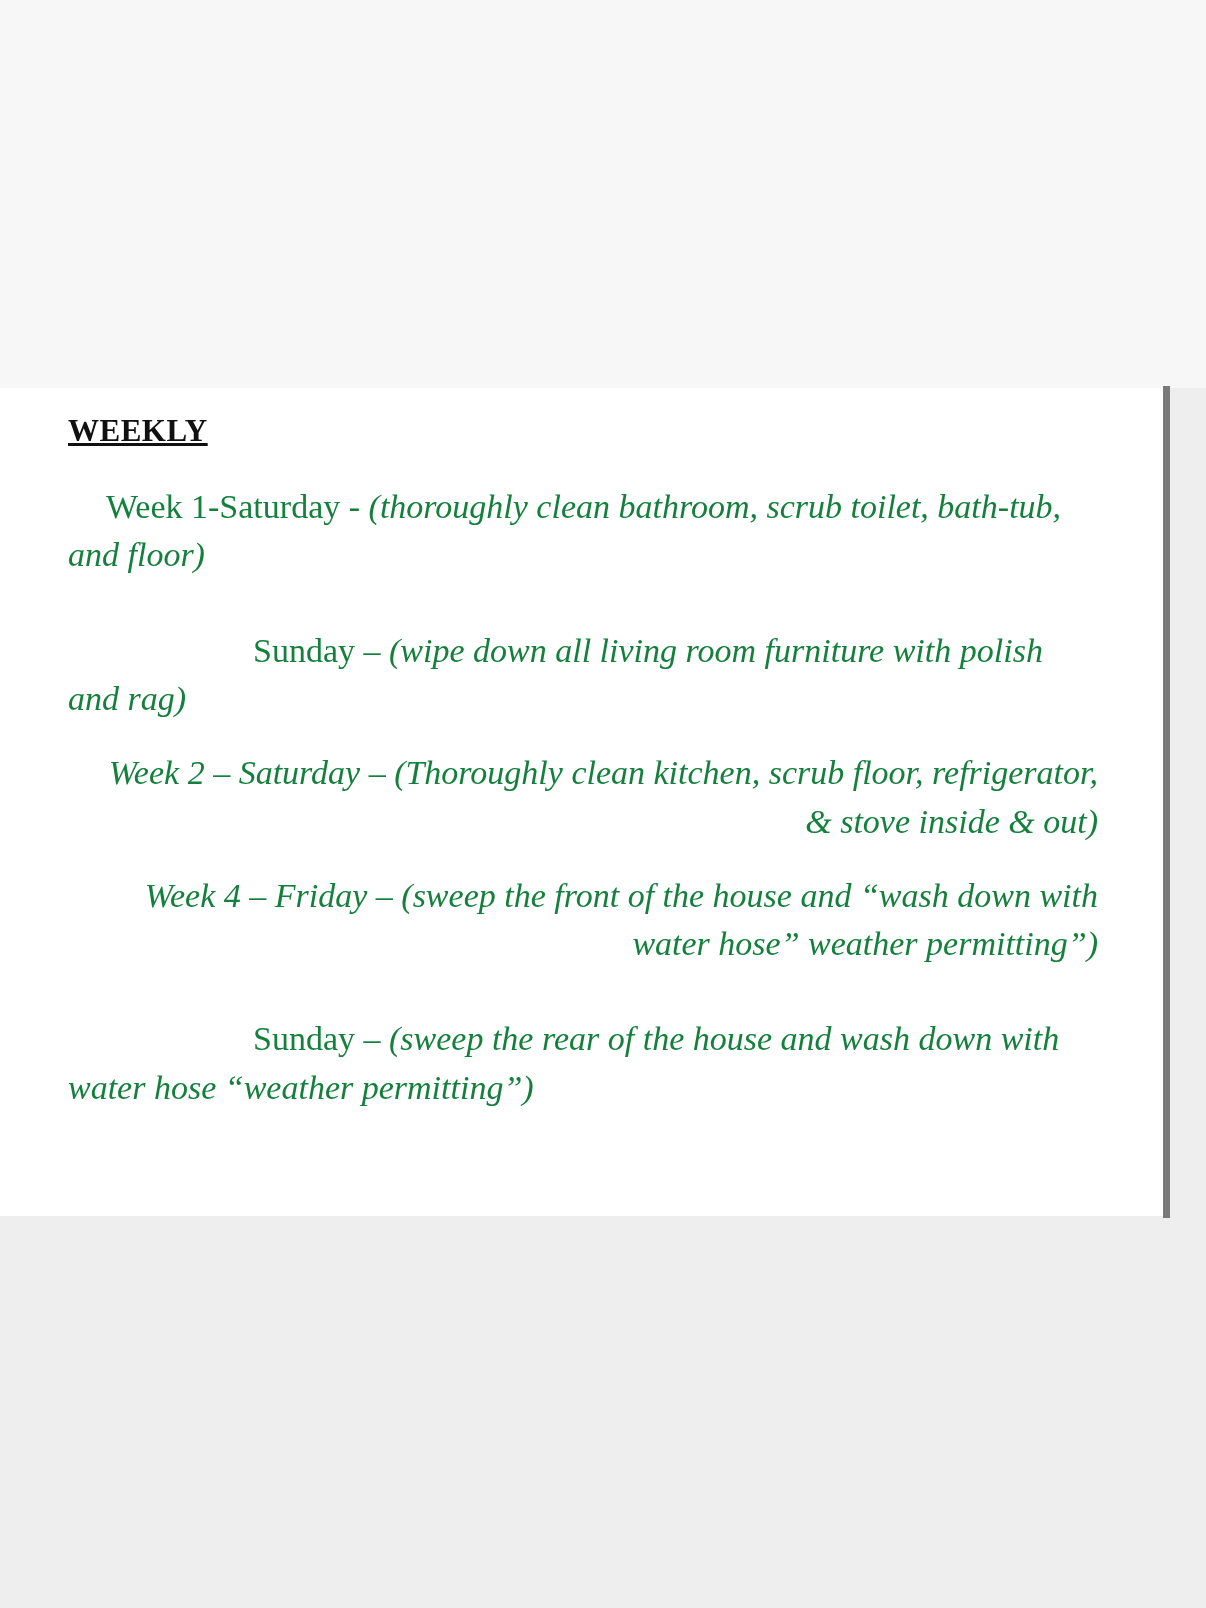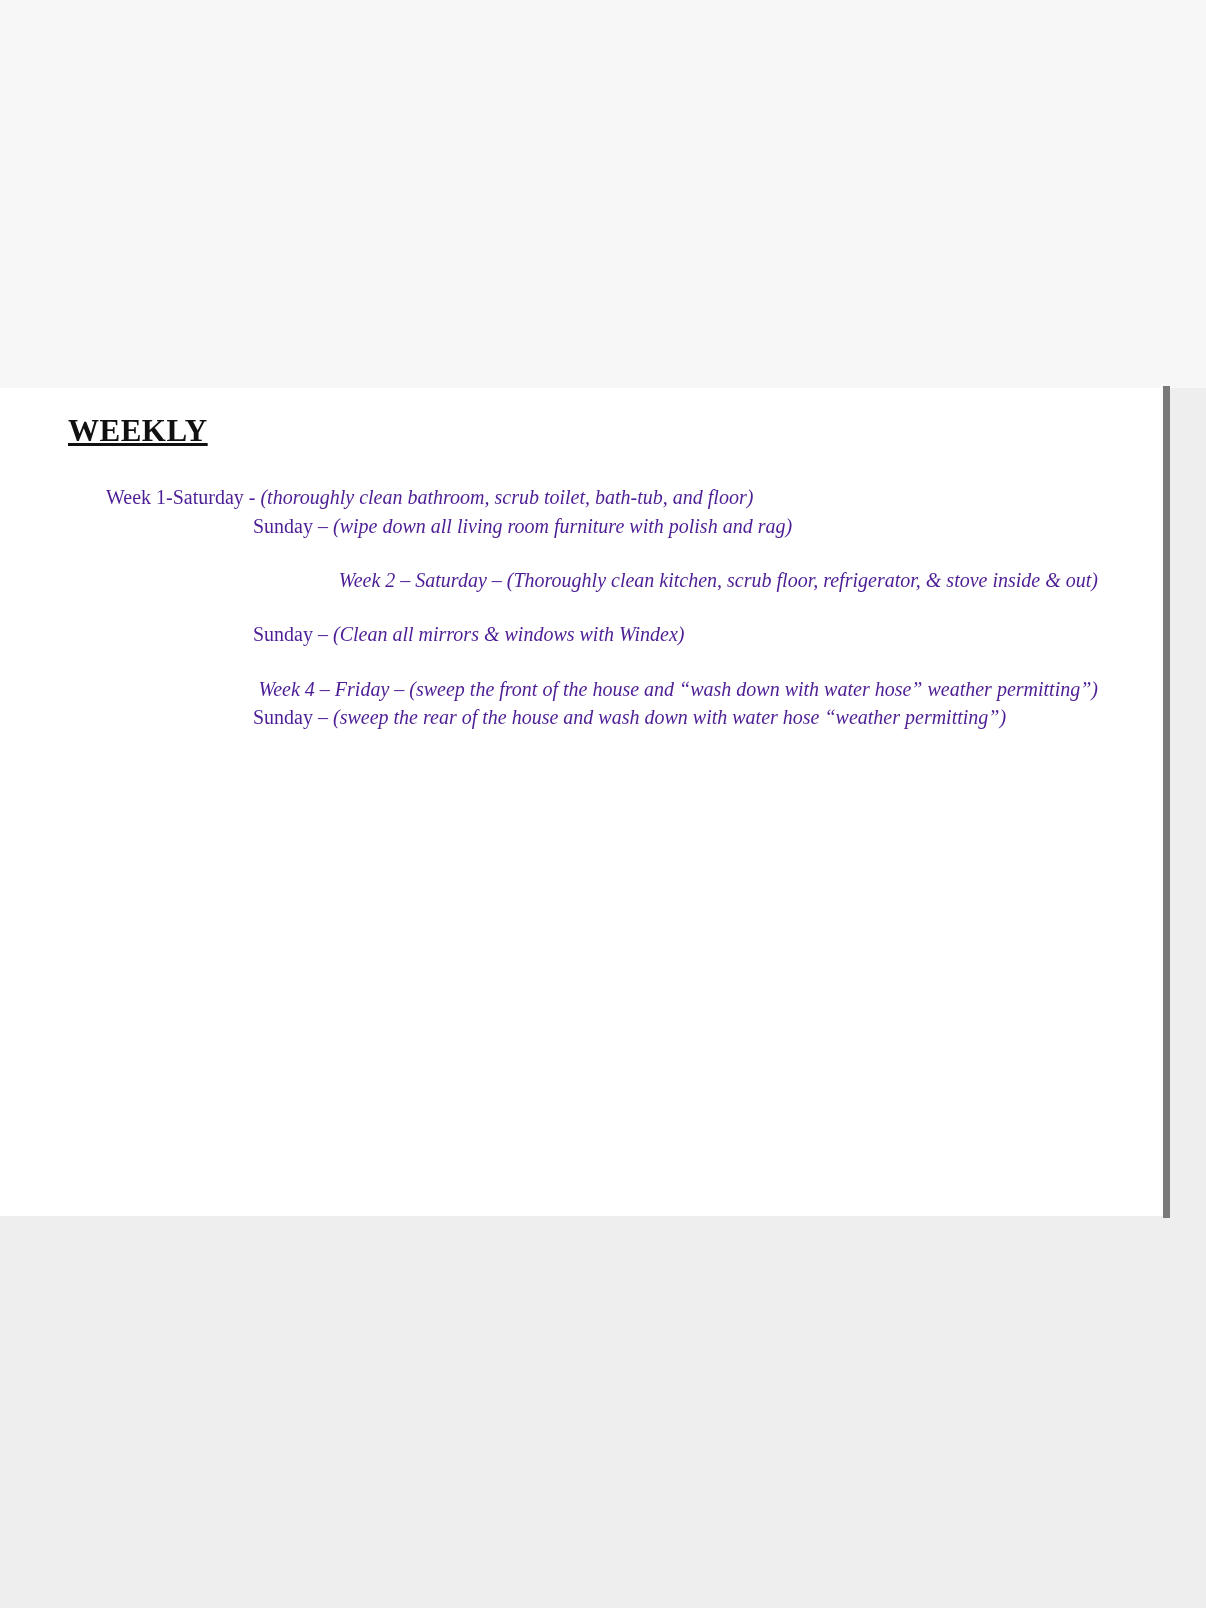--- a/index.html
+++ b/index.html
@@ -69,34 +69,35 @@
     color: #111;
     letter-spacing: 0.5px;
     margin: 0 0 34px 0;
     line-height: 1.2;
   }
 
   .week-block {
     margin-bottom: 26px;
   }
   .line {
-    font-size: 20px;
+    font-size: 34px;
     line-height: 1.42;
-    color: #4c1d95;
+    color: #15803d;
     margin: 0;
     text-indent: 0;
   }
   .line .ital {
     font-style: italic;
   }
   .sat-line {
     text-indent: 38px;
   }
   .sun-line {
     text-indent: 185px;
+    margin-top: 47px;
   }
   .sun-line-wide {
     text-indent: 215px;
   }
   .sat-line-w3 {
     text-indent: 50px;
   }
   .sun-line-w3 {
     text-indent: 185px;
   }
@@ -128,23 +129,20 @@
         </p>
       </div>
 
       <div class="week-block">
         <p class="line sat-line all-ital">
           <span>Week 2 – Saturday – </span><span>(Thoroughly clean kitchen, scrub floor, refrigerator, &amp; stove inside &amp; out)</span>
         </p>
       </div>
 
       <div class="week-block">
-        <p class="line sun-line-w3">
-          <span>Sunday – </span><span class="ital">(Clean all mirrors &amp; windows with Windex)</span>
-        </p>
       </div>
 
       <div class="week-block">
         <p class="line sat-line all-ital">
           <span>Week 4 – Friday – </span><span>(sweep the front of the house and “wash down with water hose” weather permitting”)</span>
         </p>
         <p class="line sun-line">
           <span>Sunday – </span><span class="ital">(sweep the rear of the house and wash down with water hose “weather permitting”)</span>
         </p>
       </div>

